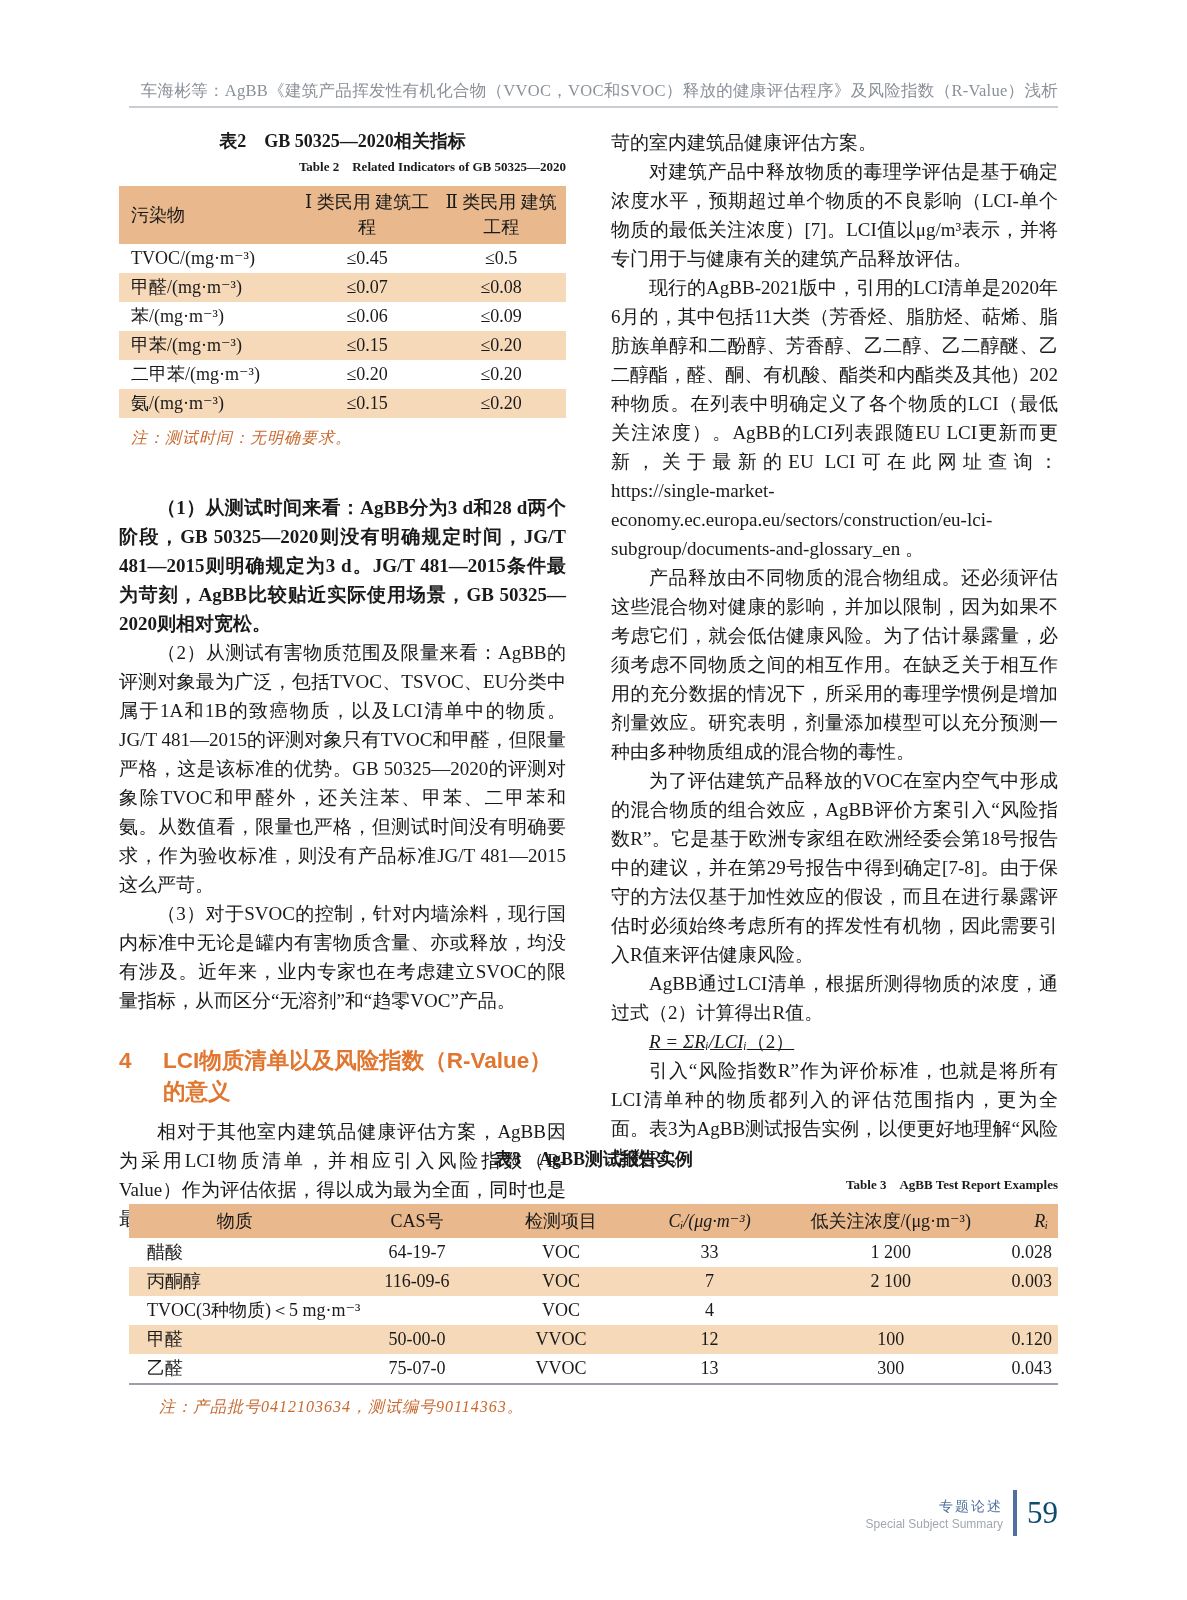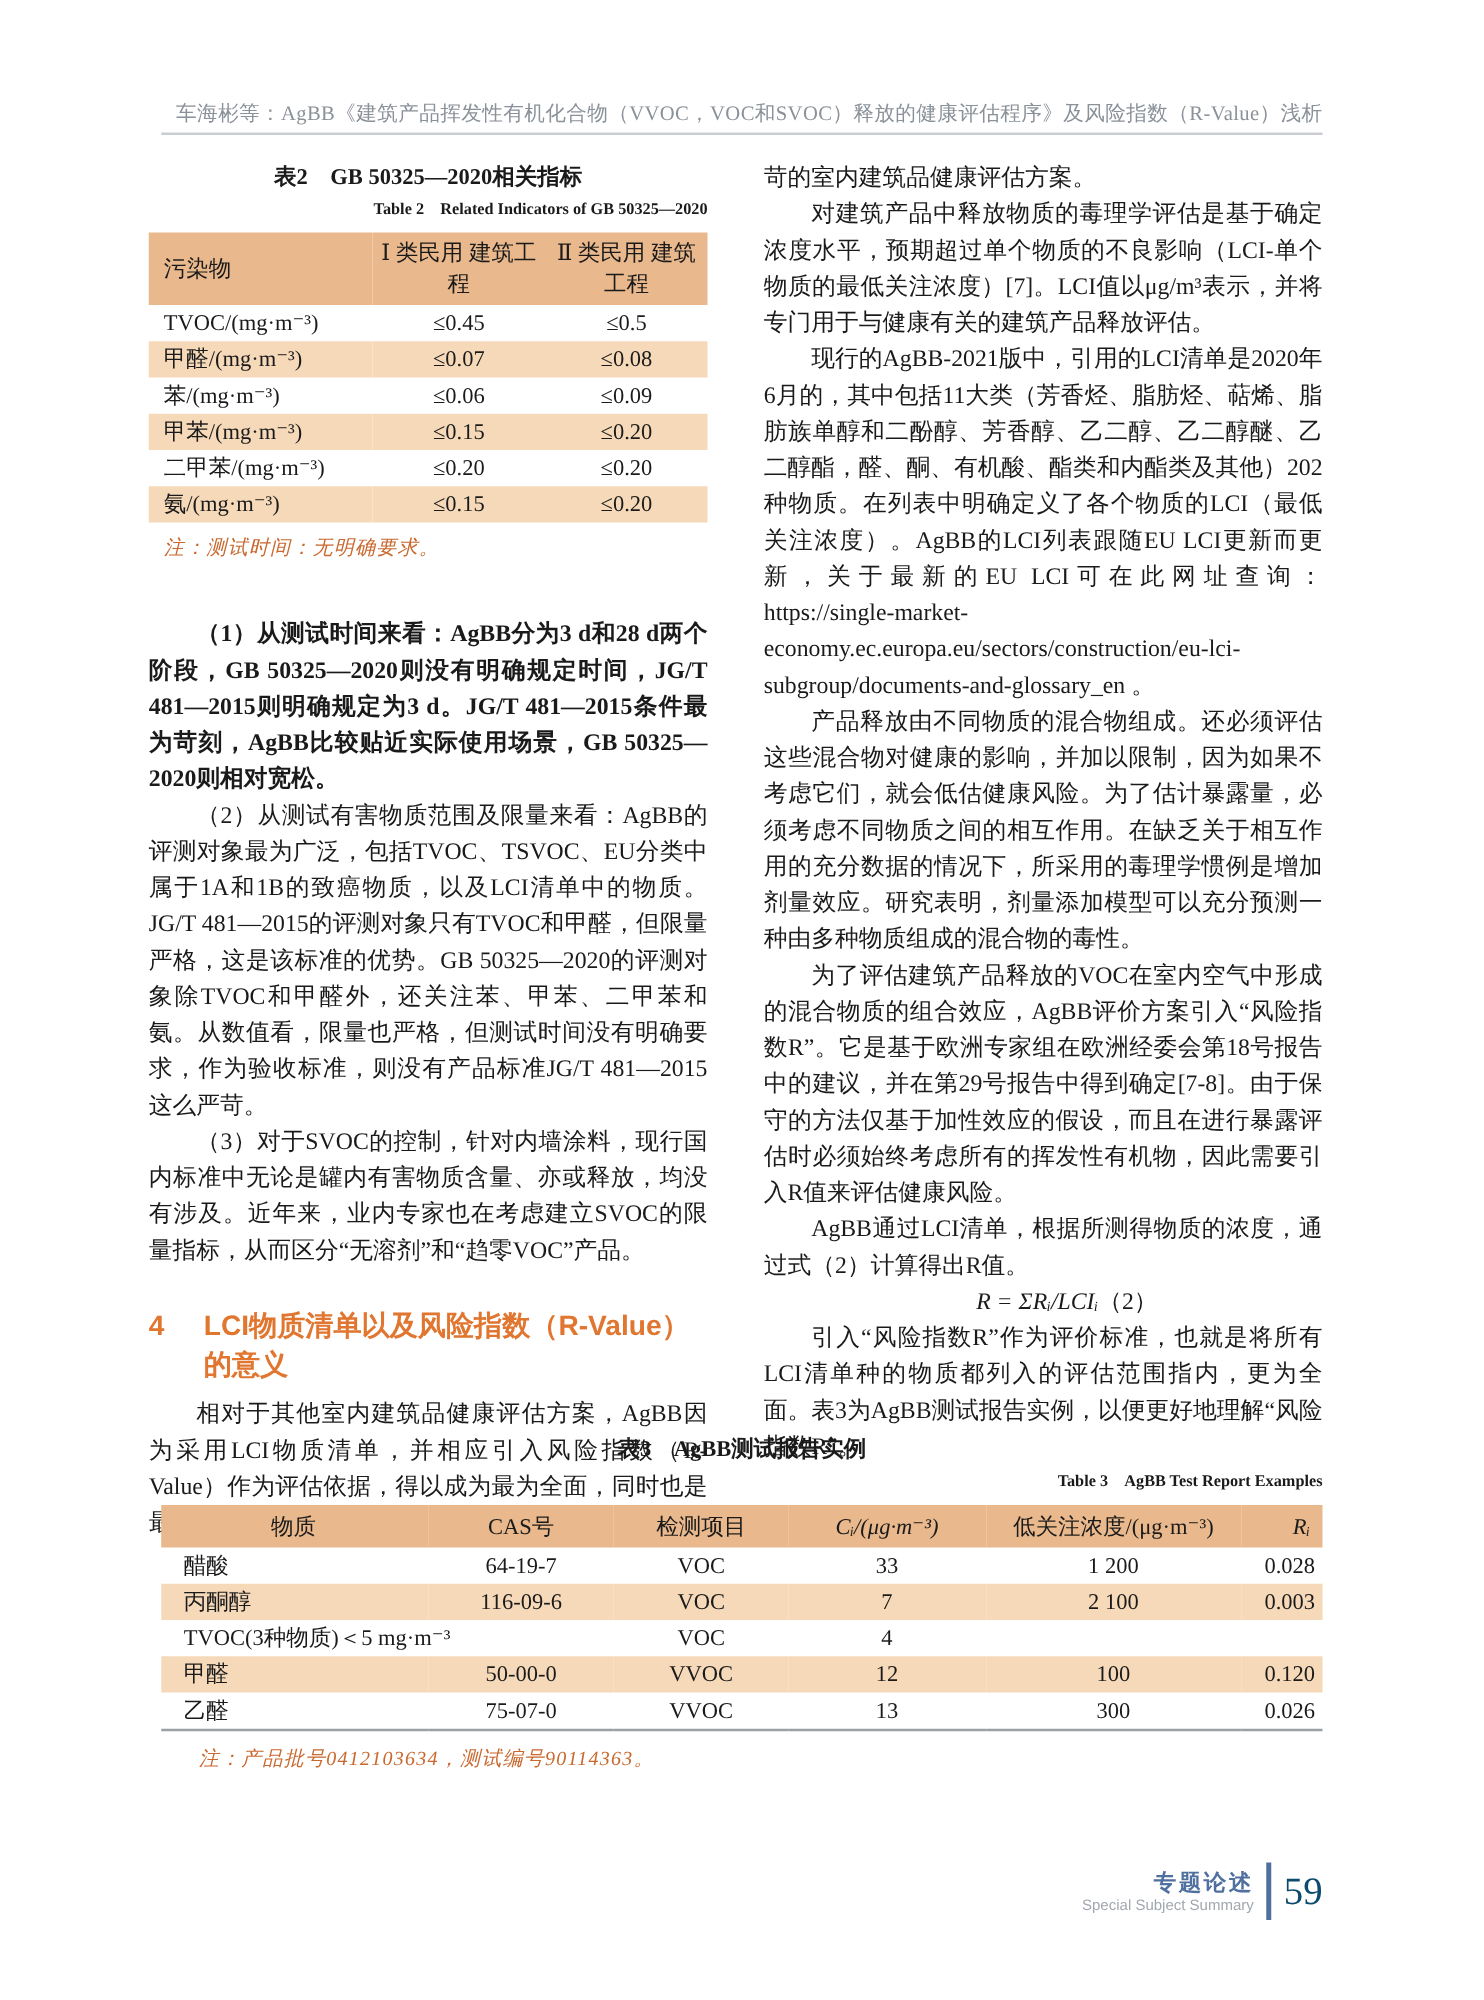--- a/index.html
+++ b/index.html
@@ -68,22 +68,22 @@
   .sec-heading{
     display:flex;margin-top:30px;margin-bottom:10px;
     font-family:"Liberation Sans","DejaVu Sans",sans-serif;
     color:var(--accent-orange);font-weight:bold;font-size:22.5px;line-height:31px;
   }
   .sec-num{width:44px;flex:0 0 44px;}
   .sec-title{flex:1;}
 
   
   .equation{
-    display:flex;justify-content:center;align-items:baseline;
-    font-size:19px;line-height:29px;margin:0;padding-left:38px;
+    display:flex;justify-content:flex-start;align-items:baseline;
+    font-size:19px;line-height:29px;margin:0;padding-left:38px;text-decoration:underline;
   }
   .eq-body{font-style:italic;}
   .eq-num{font-style:normal;}
 
   
   .t3-block{position:absolute;top:1146px;left:129px;width:929px;}
   .t3{font-size:18px;margin-top:6px;border-bottom:2px solid #9aa0a6;}
   .t3 th{
     background:var(--table-header);font-weight:normal;
     padding:5px 2px;line-height:24px;text-align:center;vertical-align:middle;
@@ -102,21 +102,21 @@
 
   .ital{font-style:italic;}
 
   
   .footer{
     position:absolute;top:1490px;right:129px;
     display:flex;align-items:center;
     font-family:"Liberation Sans","DejaVu Sans",sans-serif;
   }
   .footer-text{text-align:right;margin-right:10px;}
-  .footer-zh{color:var(--footer-blue);font-weight:bold;font-size:18px;letter-spacing:2px;line-height:22px;}
+  .footer-zh{color:var(--footer-blue);font-weight:normal;font-size:14px;letter-spacing:2px;line-height:22px;}
   .footer-en{color:#A2A8AF;font-size:12px;line-height:15px;}
   .footer-bar{width:4px;height:46px;background:var(--footer-blue);margin-right:10px;}
   .page-num{
     color:#0c4a6e;font-size:31px;line-height:46px;
     font-family:"Liberation Serif","DejaVu Serif",serif;
   }
 </style>
 </head>
 <body>
 
@@ -243,21 +243,21 @@
           <td class="c4">12</td>
           <td class="c5">100</td>
           <td class="c6">0.120</td>
         </tr>
         <tr>
           <td class="c1">乙醛</td>
           <td class="c2">75-07-0</td>
           <td class="c3">VVOC</td>
           <td class="c4">13</td>
           <td class="c5">300</td>
-          <td class="c6">0.026</td>
+          <td class="c6">0.043</td>
         </tr>
       </tbody>
     </table>
     <p class="tbl-note t3-note">注：产品批号0412103634，测试编号90114363。</p>
   </div>
 
   <div class="footer">
     <div class="footer-text">
       <div class="footer-zh">专题论述</div>
       <div class="footer-en">Special Subject Summary</div>

